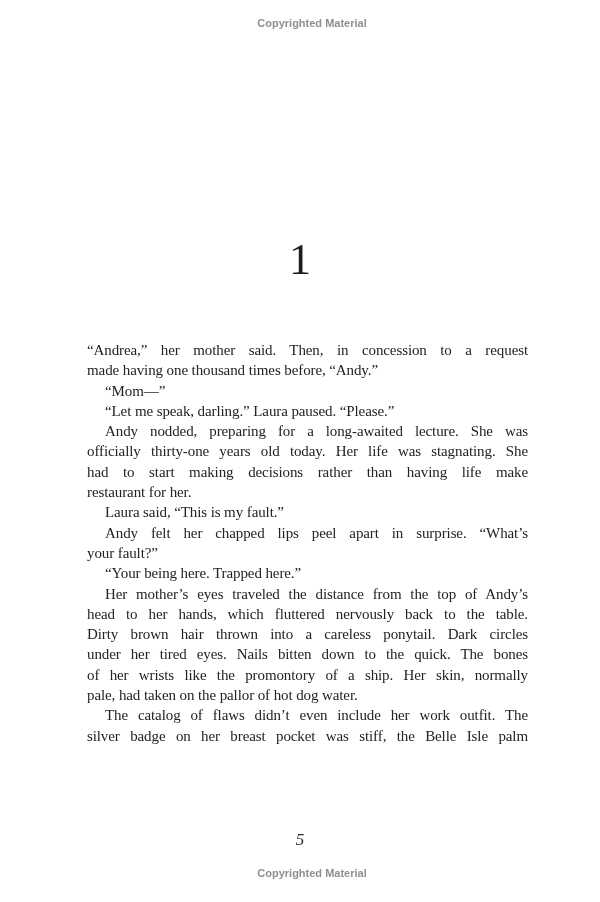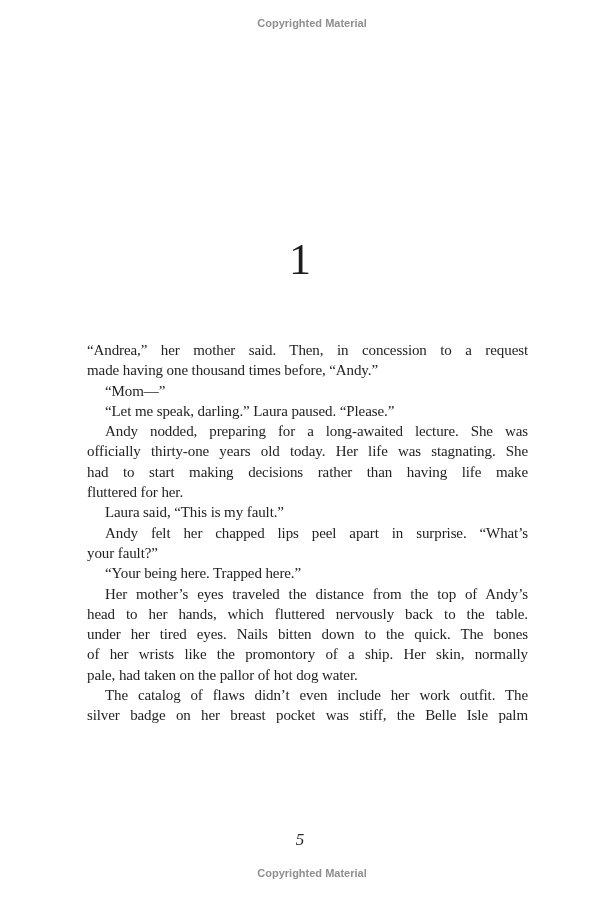--- a/index.html
+++ b/index.html
@@ -96,37 +96,38 @@
       <div class="para">
         <div class="line last indent">“Mom—”</div>
       </div>
       <div class="para">
         <div class="line last indent">“Let me speak, darling.” Laura paused. “Please.”</div>
       </div>
       <div class="para">
         <div class="line just indent">Andy nodded, preparing for a long-awaited lecture. She was</div>
         <div class="line just">officially thirty-one years old today. Her life was stagnating. She</div>
         <div class="line just">had to start making decisions rather than having life make</div>
-        <div class="line last">fluttered for her.</div>
+        <div class="line last">restaurant for her.</div>
       </div>
       <div class="para">
         <div class="line last indent">Laura said, “This is my fault.”</div>
       </div>
       <div class="para">
         <div class="line just indent">Andy felt her chapped lips peel apart in surprise. “What’s</div>
         <div class="line last">your fault?”</div>
       </div>
       <div class="para">
         <div class="line last indent">“Your being here. Trapped here.”</div>
       </div>
       <div class="para">
       </div>
       <div class="para">
         <div class="line just indent">Her mother’s eyes traveled the distance from the top of Andy’s</div>
         <div class="line just">head to her hands, which fluttered nervously back to the table.</div>
+        <div class="line just">Dirty brown hair thrown into a careless ponytail. Dark circles</div>
         <div class="line just">under her tired eyes. Nails bitten down to the quick. The bones</div>
         <div class="line just">of her wrists like the promontory of a ship. Her skin, normally</div>
         <div class="line last">pale, had taken on the pallor of hot dog water.</div>
       </div>
       <div class="para">
         <div class="line just indent">The catalog of flaws didn’t even include her work outfit. The</div>
         <div class="line just">silver badge on her breast pocket was stiff, the Belle Isle palm</div>
       </div>
     </div>
 

